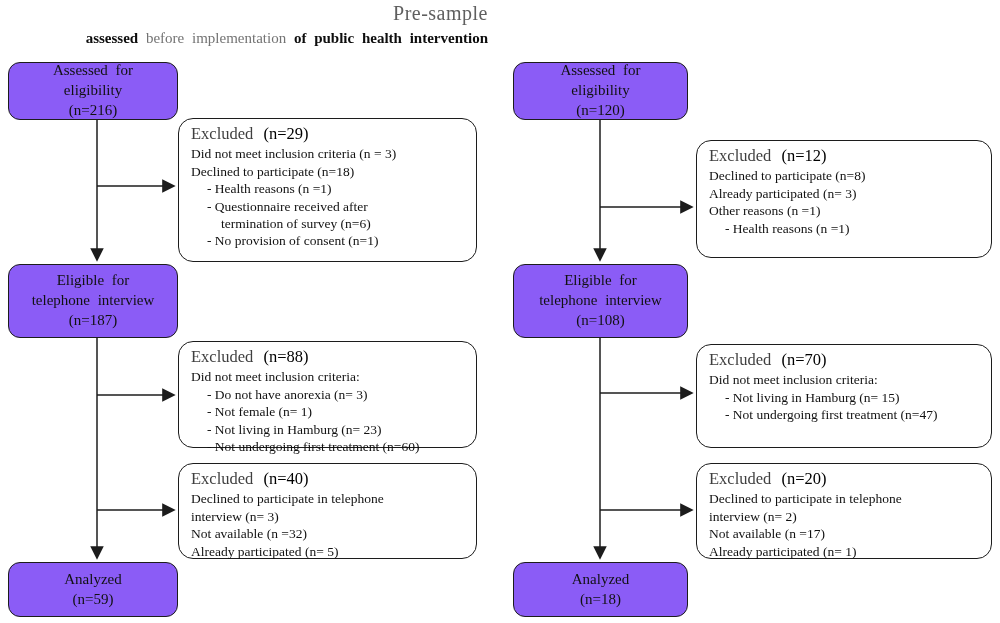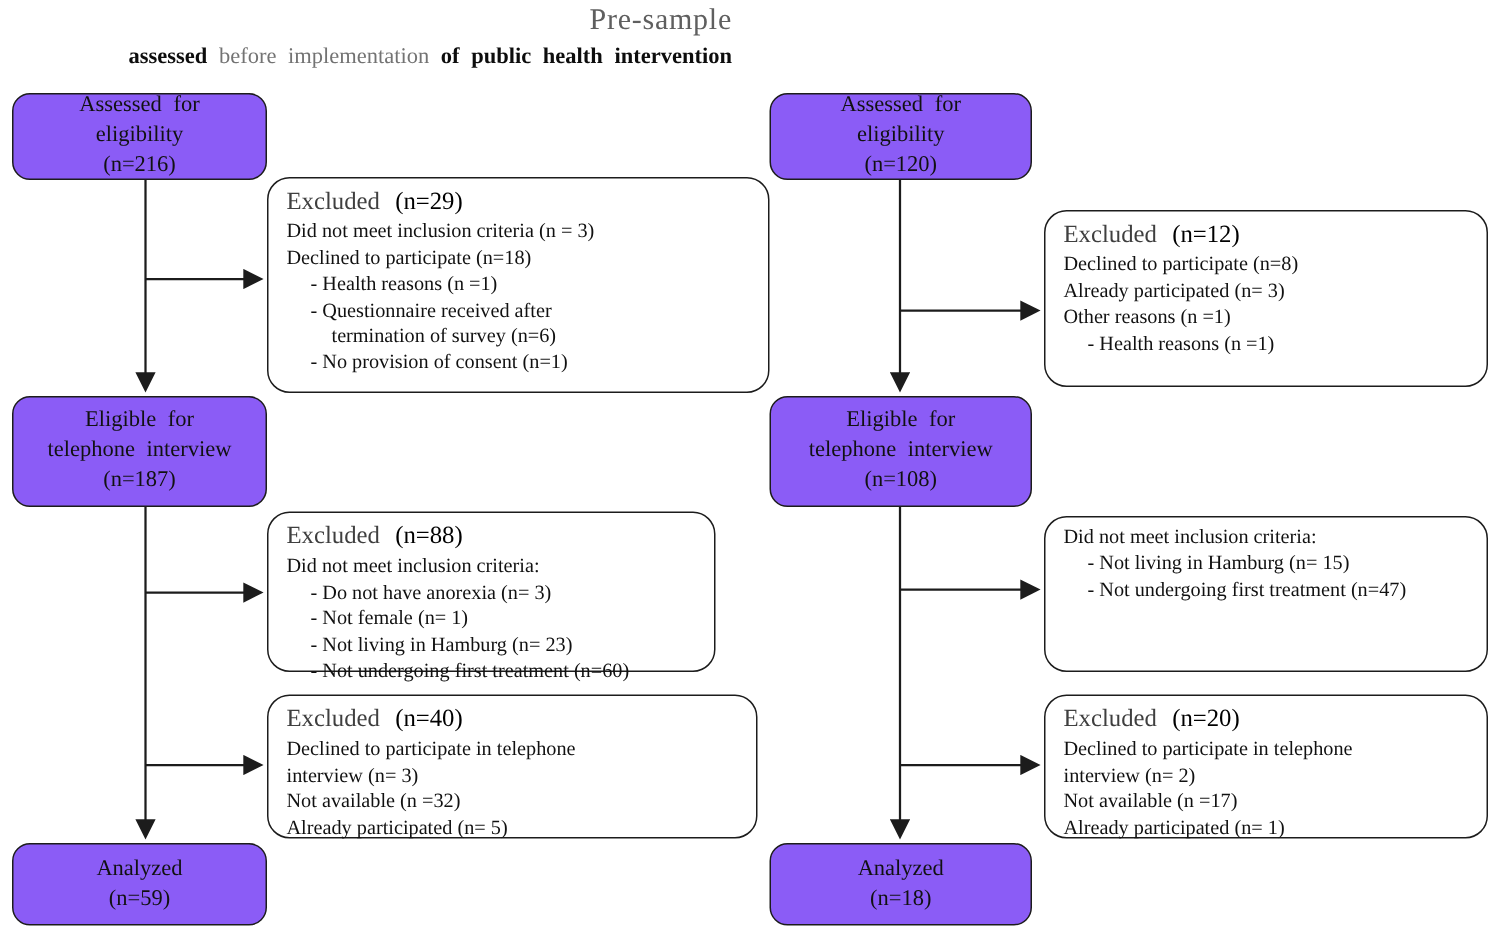--- a/index.html
+++ b/index.html
@@ -109,21 +109,21 @@
       <span class="seg-bold">of public health intervention</span>
     </div>
   </div>
 
   <div class="fbox" style="left:8px; top:62px; width:170px; height:58px;">
     <div>Assessed for</div>
     <div>eligibility</div>
     <div>(n=216)</div>
   </div>
 
-  <div class="sbox" style="left:178px; top:118px; width:335px; height:144px;">
+  <div class="sbox" style="left:178px; top:118px; width:299px; height:144px;">
     <div class="shead">
       <span class="excl-word">Excluded</span>
       <span class="excl-n">(n=29)</span>
     </div>
     <div>
         <div class="sline ind0">Did not meet inclusion criteria (n = 3)</div>
         <div class="sline ind0">Declined to participate (n=18)</div>
         <div class="sline ind1">- Health reasons (n =1)</div>
         <div class="sline ind1">- Questionnaire received after</div>
         <div class="sline ind2">termination of survey (n=6)</div>
@@ -144,21 +144,21 @@
     </div>
     <div>
         <div class="sline ind0">Did not meet inclusion criteria:</div>
         <div class="sline ind1">- Do not have anorexia (n= 3)</div>
         <div class="sline ind1">- Not female (n= 1)</div>
         <div class="sline ind1">- Not living in Hamburg (n= 23)</div>
         <div class="sline ind1">- Not undergoing first treatment (n=60)</div>
       </div>
   </div>
 
-  <div class="sbox" style="left:178px; top:463px; width:327px; height:96px;">
+  <div class="sbox" style="left:178px; top:463px; width:299px; height:96px;">
     <div class="shead">
       <span class="excl-word">Excluded</span>
       <span class="excl-n">(n=40)</span>
     </div>
     <div>
         <div class="sline ind0">Declined to participate in telephone</div>
         <div class="sline ind0">interview (n= 3)</div>
         <div class="sline ind0">Not available (n =32)</div>
         <div class="sline ind0">Already participated (n= 5)</div>
       </div>
@@ -189,20 +189,24 @@
       </div>
   </div>
 
   <div class="fbox" style="left:513px; top:264px; width:175px; height:74px;">
     <div>Eligible for</div>
     <div>telephone interview</div>
     <div>(n=108)</div>
   </div>
 
   <div class="sbox" style="left:696px; top:344px; width:296px; height:104px;">
+    <div class="shead">
+      <span class="excl-word">Excluded</span>
+      <span class="excl-n">(n=70)</span>
+    </div>
     <div>
         <div class="sline ind0">Did not meet inclusion criteria:</div>
         <div class="sline ind1">- Not living in Hamburg (n= 15)</div>
         <div class="sline ind1">- Not undergoing first treatment (n=47)</div>
       </div>
   </div>
 
   <div class="sbox" style="left:696px; top:463px; width:296px; height:96px;">
     <div class="shead">
       <span class="excl-word">Excluded</span>

